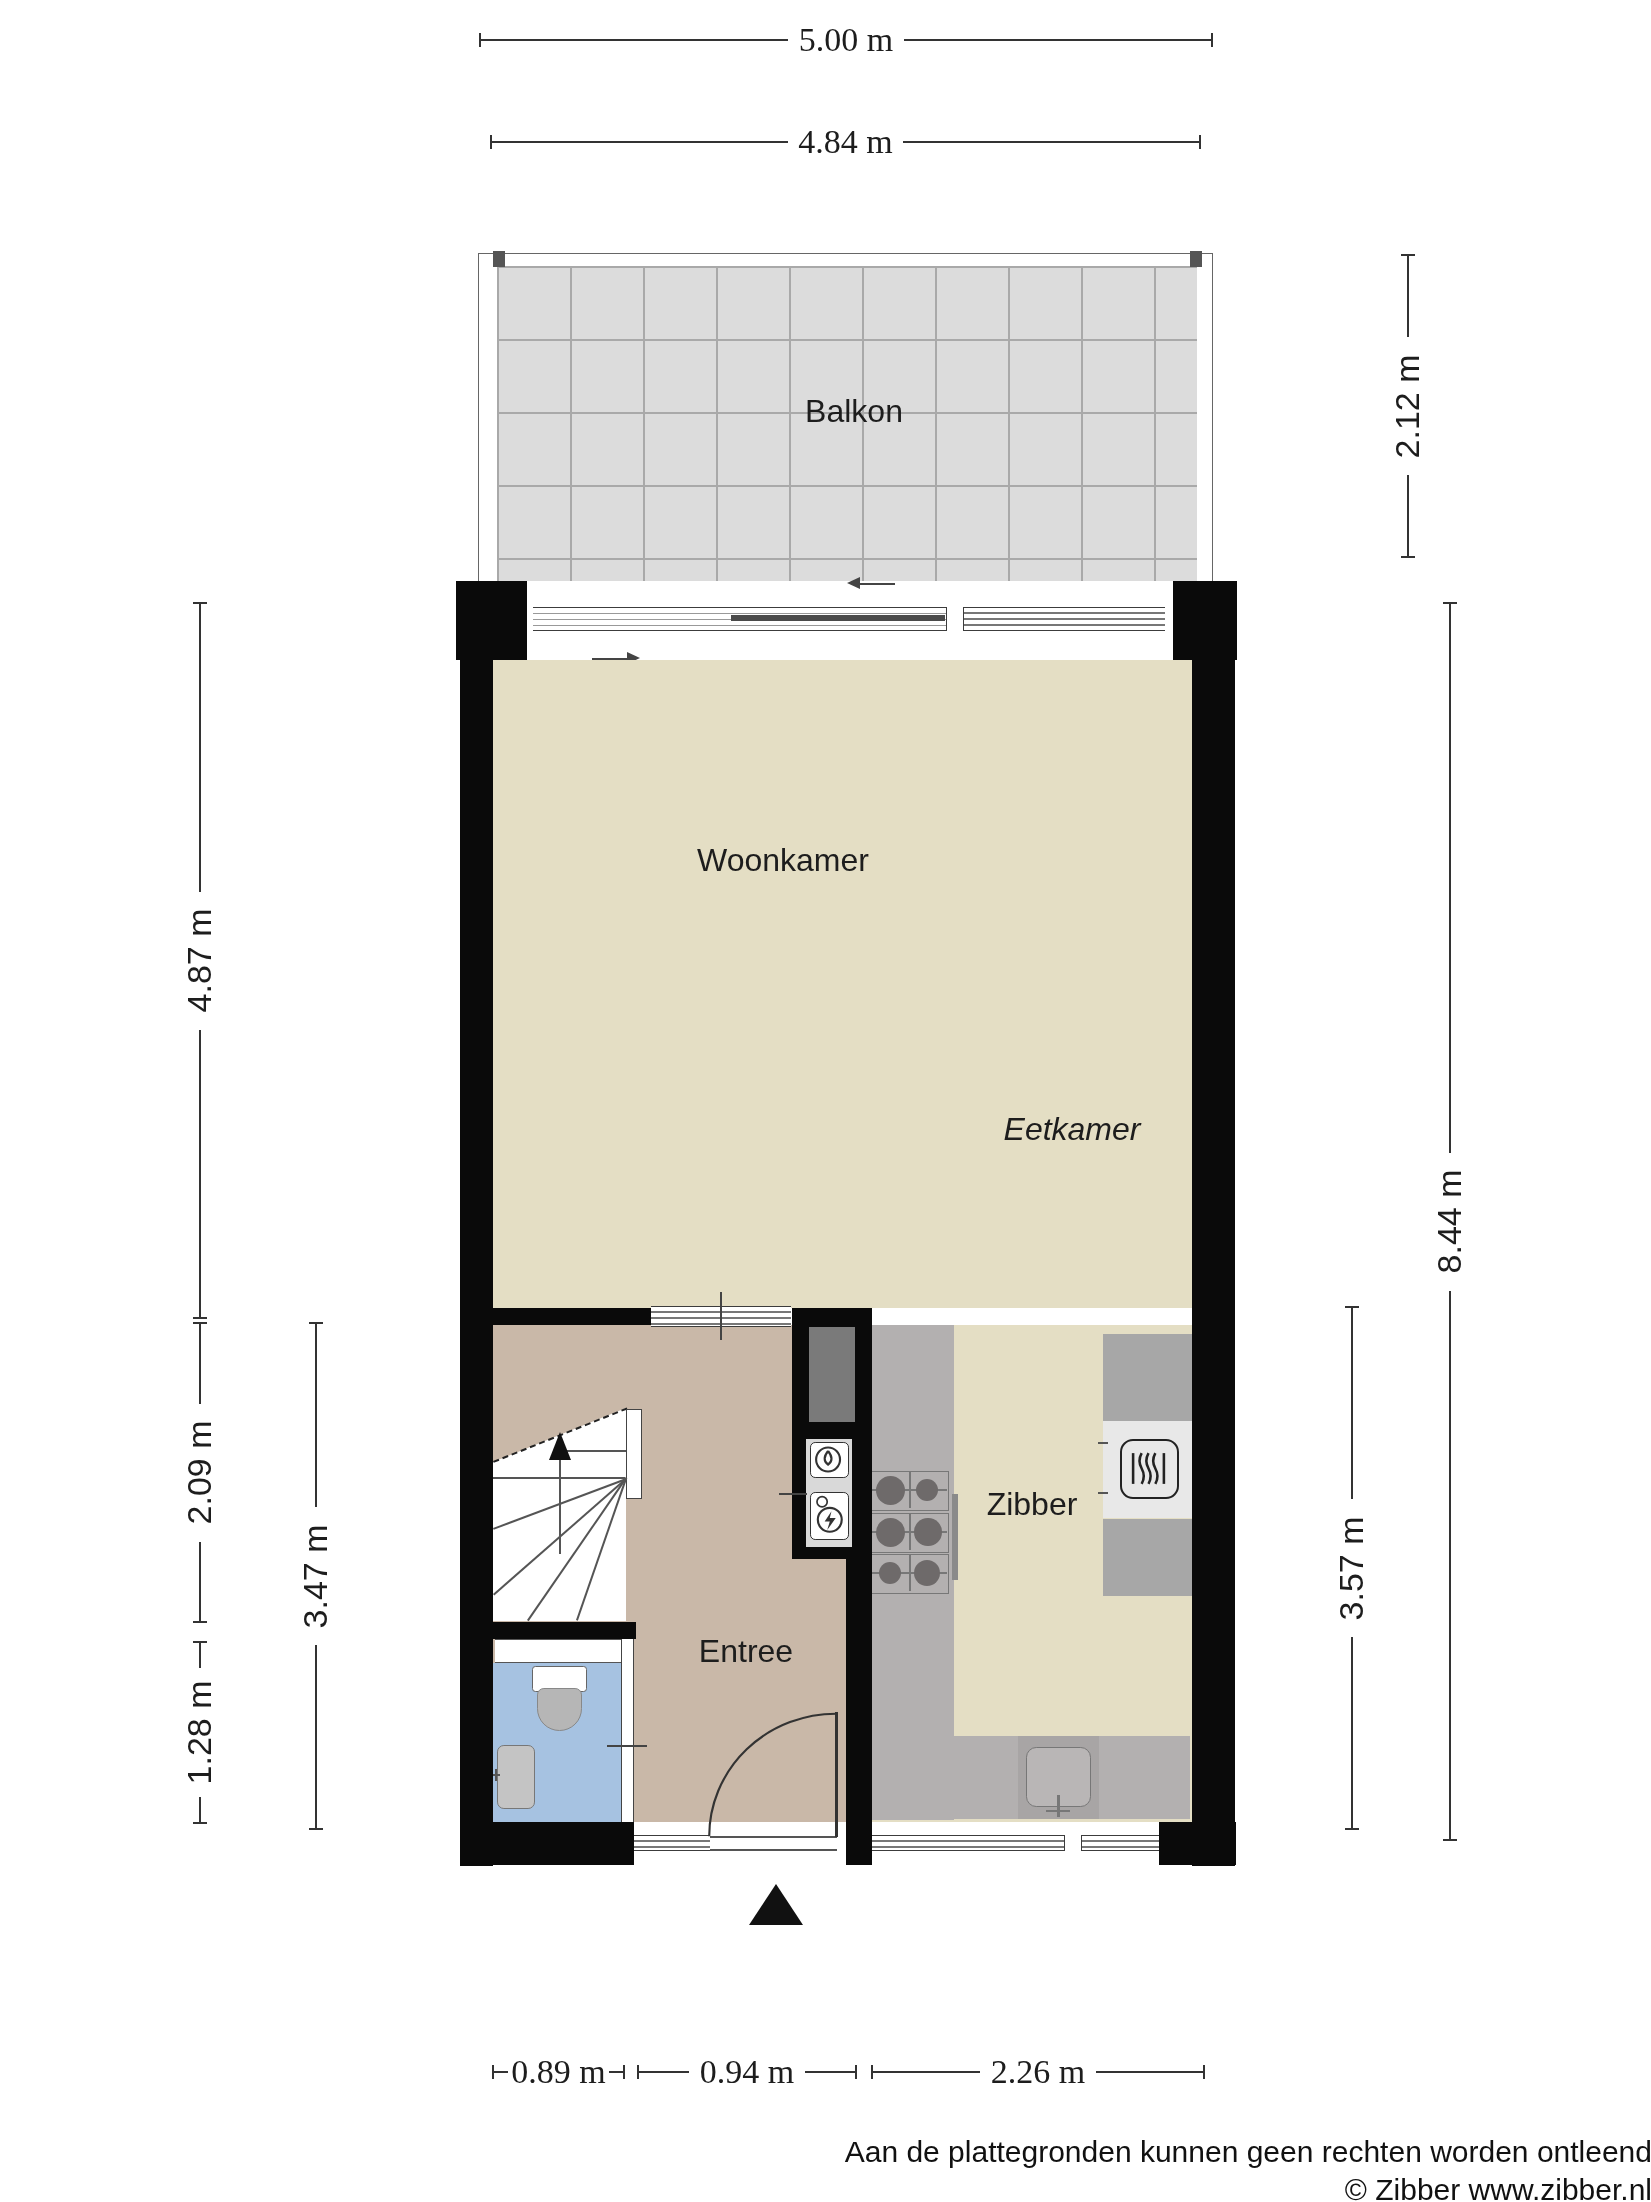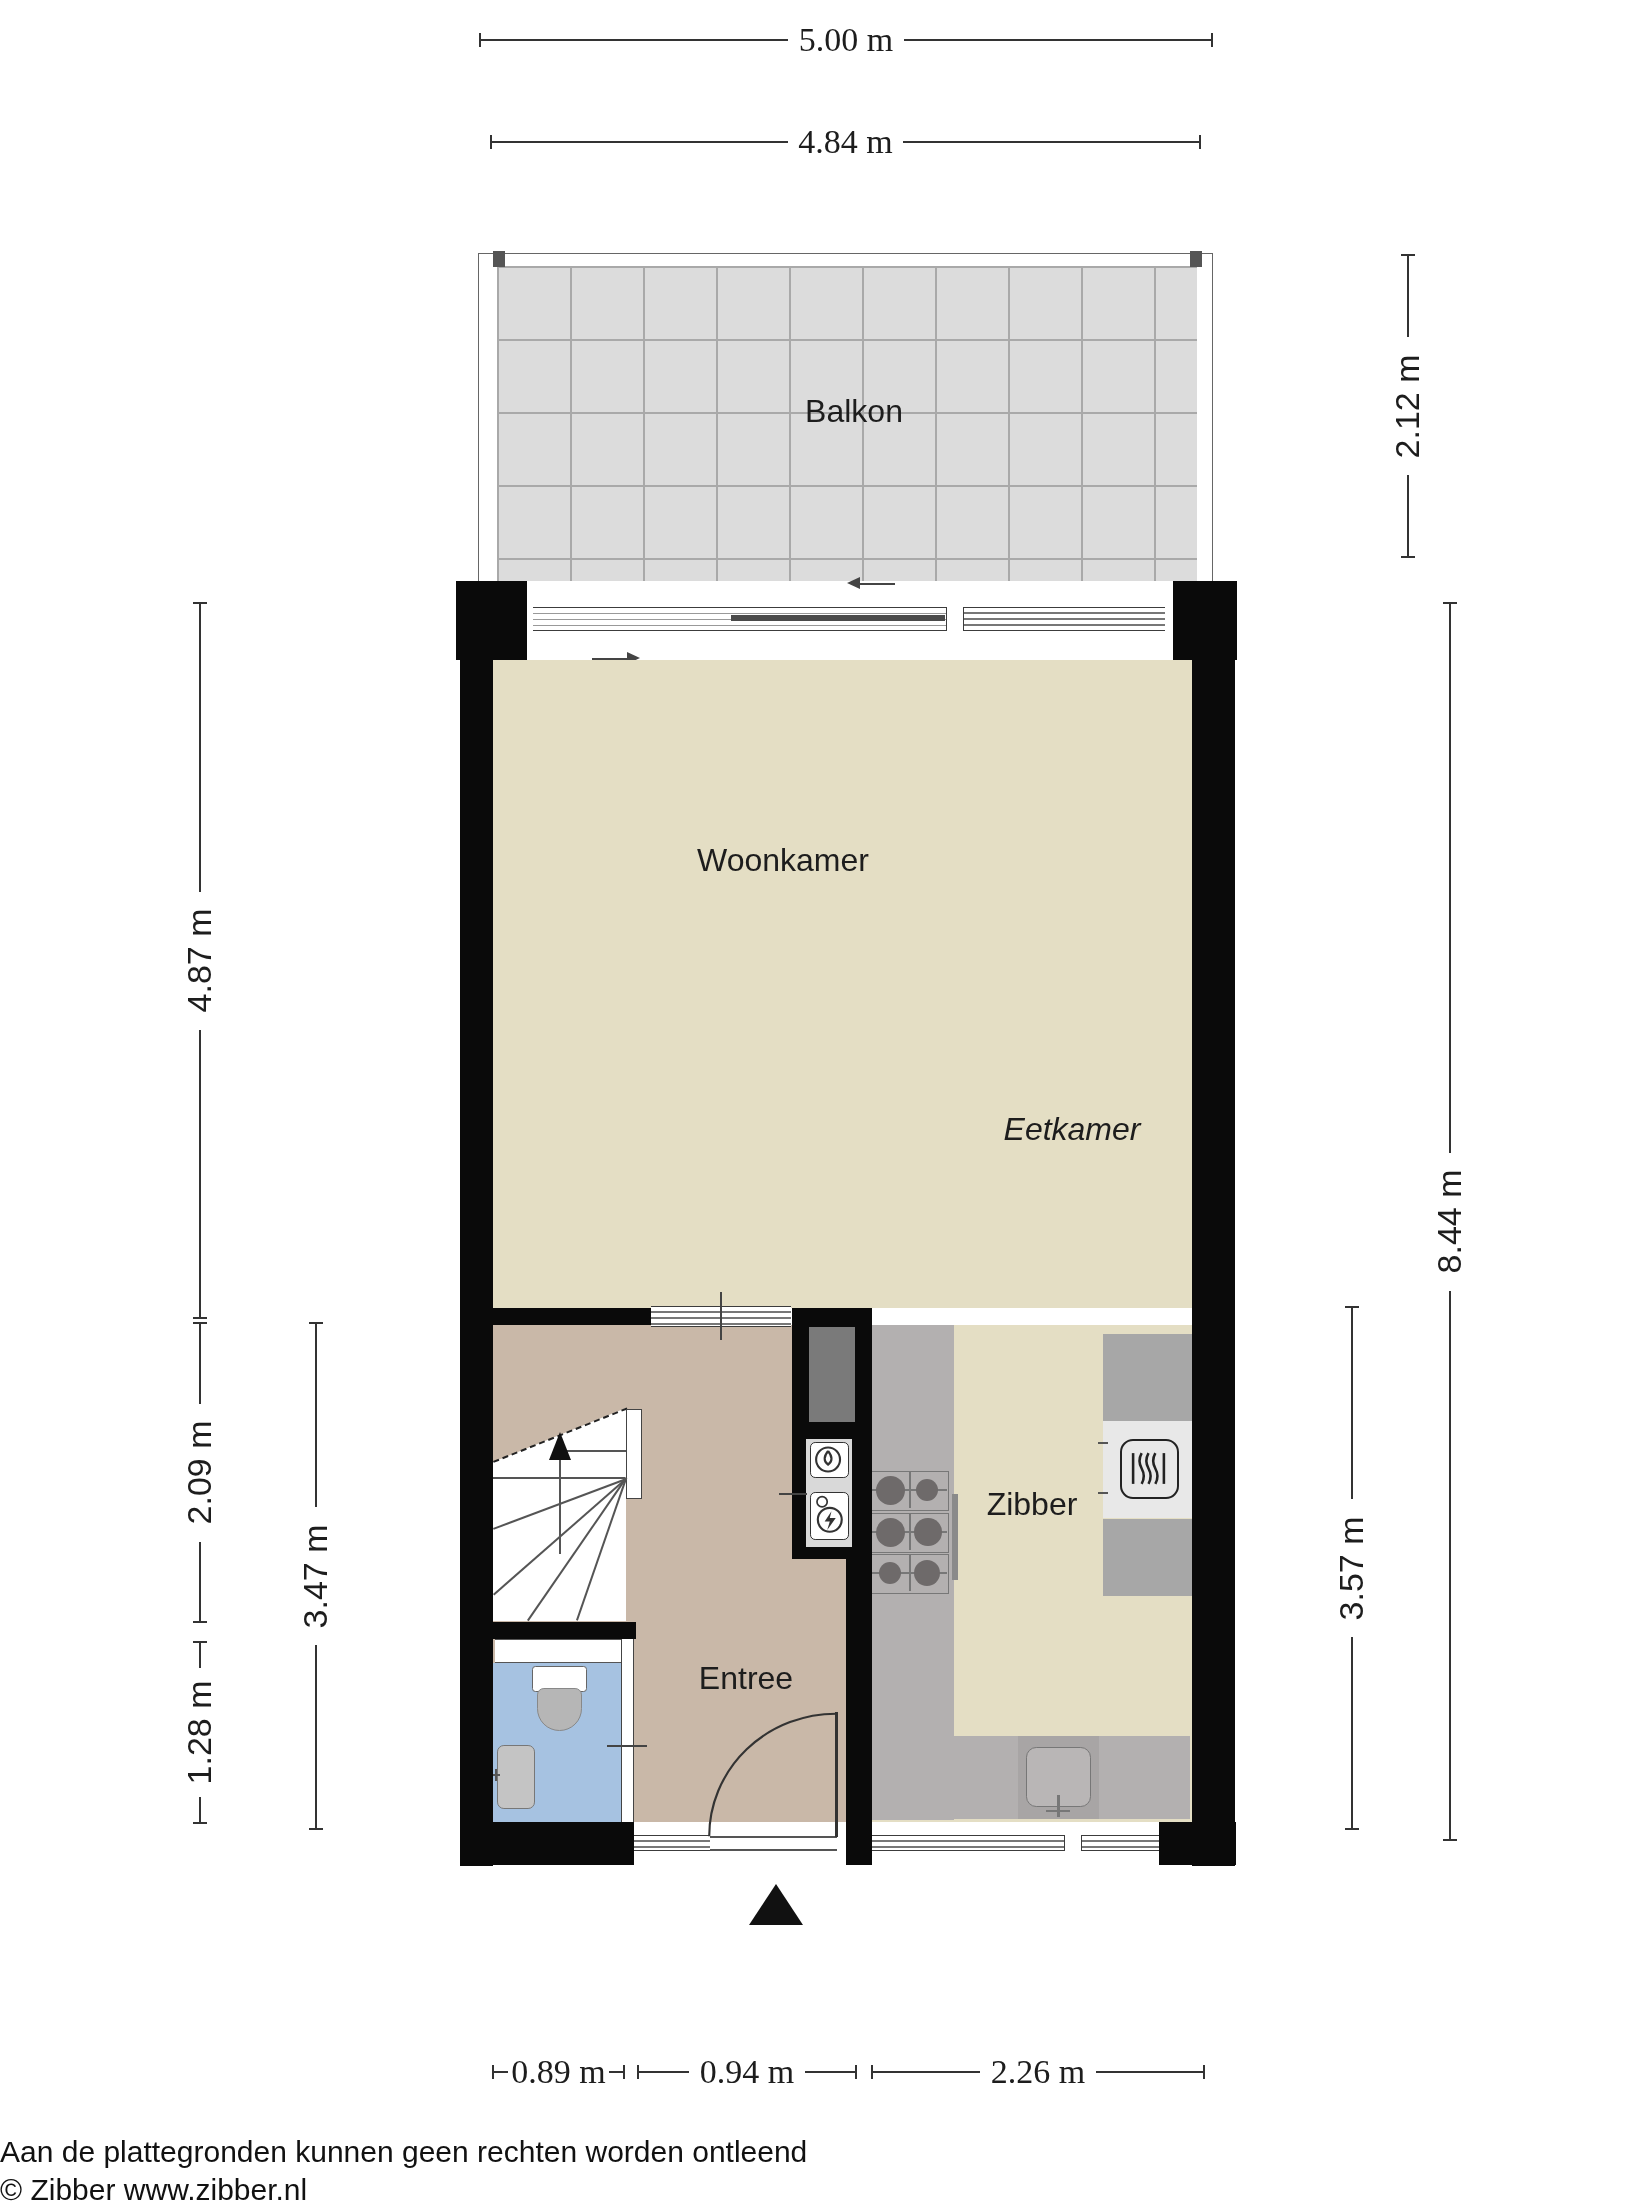--- a/index.html
+++ b/index.html
@@ -35,21 +35,21 @@
   .dim-h{flex-direction:row;height:34px;font-family:Liberation Serif, serif;}
   .dim-h .ln{height:1.7px;}
   .dim-h .tick{width:1.7px;height:13.8px;}
   .dim-h .label{padding:0 10.3px;font-size:34px;white-space:nowrap;}
   .dim-v{flex-direction:column;width:34px;}
   .dim-v .ln{width:1.7px;}
   .dim-v .tick{height:1.7px;width:13.8px;}
   .dim-v .label-wrap{flex:0 0 auto;height:138px;width:100%;display:flex;align-items:center;justify-content:center;}
   .dim-v .label{transform:rotate(-90deg);font-size:34px;white-space:nowrap;}
   .thin{position:absolute;background:#555;}
-  .footer-line{position:absolute;left:0;width:100%;text-align:left;font-size:30px;color:#111;}
+  .footer-line{position:absolute;left:0;width:100%;text-align:right;font-size:30px;color:#111;}
 </style>
 </head>
 <body>
 
 <div class="canvas">
 
   <div class="balcony-rail"></div>
   <div class="balcony-tiles"></div>
   <div class="corner-post" style="left:493px;top:251px;"></div>
   <div class="corner-post" style="left:1190px;top:251px;"></div>
@@ -177,21 +177,21 @@
   <div class="thin" style="left:710px;top:1849px;width:127px;height:1.7px;"></div>
   <div class="thin" style="left:835px;top:1712px;width:2.6px;height:125px;background:#333;"></div>
   <svg class="abs" style="left:708px;top:1712px;" width="131" height="126" viewBox="0 0 152 147">
     <path d="M1 145 A148 143 0 0 1 150 2" fill="none" stroke="#333" stroke-width="2.5"></path>
   </svg>
   <div class="tri" style="left:749px;top:1884px;border-left:27px solid transparent;border-right:27px solid transparent;border-bottom:41px solid #111;"></div>
 
   <div class="room-label" style="left:783px;top:860px;">Woonkamer</div>
   <div class="room-label" style="left:1072px;top:1129px;font-style:italic;">Eetkamer</div>
   <div class="room-label" style="left:1032px;top:1504px;">Zibber</div>
-  <div class="room-label" style="left:746px;top:1651px;margin-top:27px;">Entree</div>
+  <div class="room-label" style="left:746px;top:1651px;">Entree</div>
 
   <div class="dim dim-h" style="left:479px;top:23px;width:734px;">
     <div class="tick"></div>
       <div class="ln"></div>
     <div class="label">5.00 m</div>
     <div class="ln"></div>
       <div class="tick"></div>
   </div>
   <div class="dim dim-h" style="left:490px;top:125px;width:711px;">
     <div class="tick"></div>

